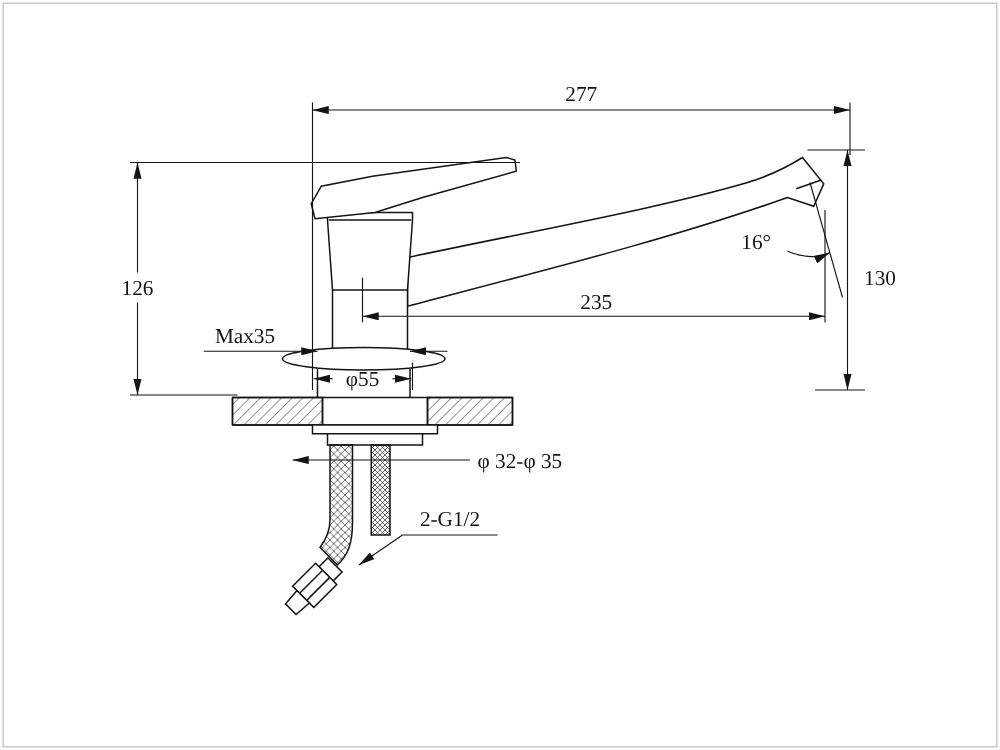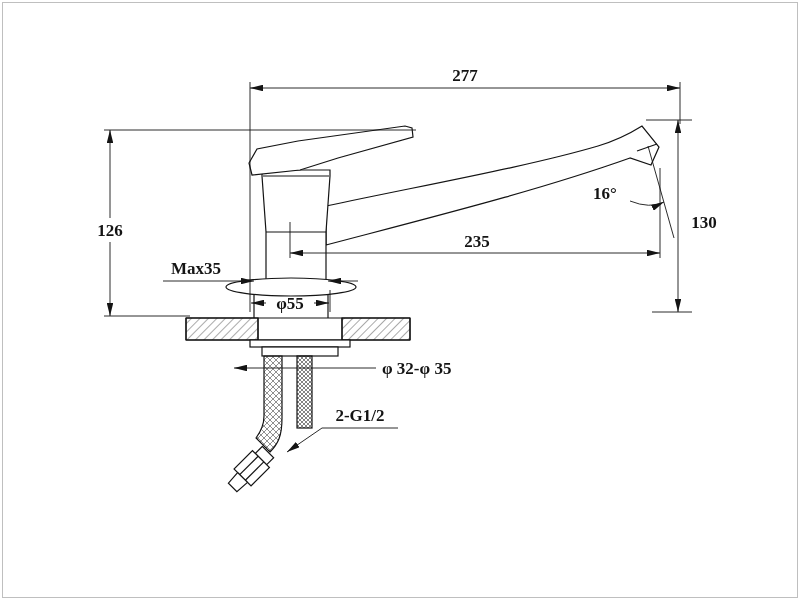--- a/index.html
+++ b/index.html
@@ -8,21 +8,20 @@
     width: 800px;
     height: 600px;
     background: #ffffff;
     font-family: "Liberation Serif", serif;
   }
   #stage {
     position: relative;
     width: 800px;
     height: 600px;
     background: #ffffff;
-    font-weight: bold;
   }
   svg { display: block; }
   text {
     font-family: "Liberation Serif", serif;
     font-size: 17px;
     fill: #141414;
   }
   .dim line, .dim path { stroke: #141414; stroke-width: 0.9; fill: none; }
   .draw path, .draw line, .draw rect, .draw ellipse, .draw polygon {
     stroke: #141414; stroke-width: 1.2;

